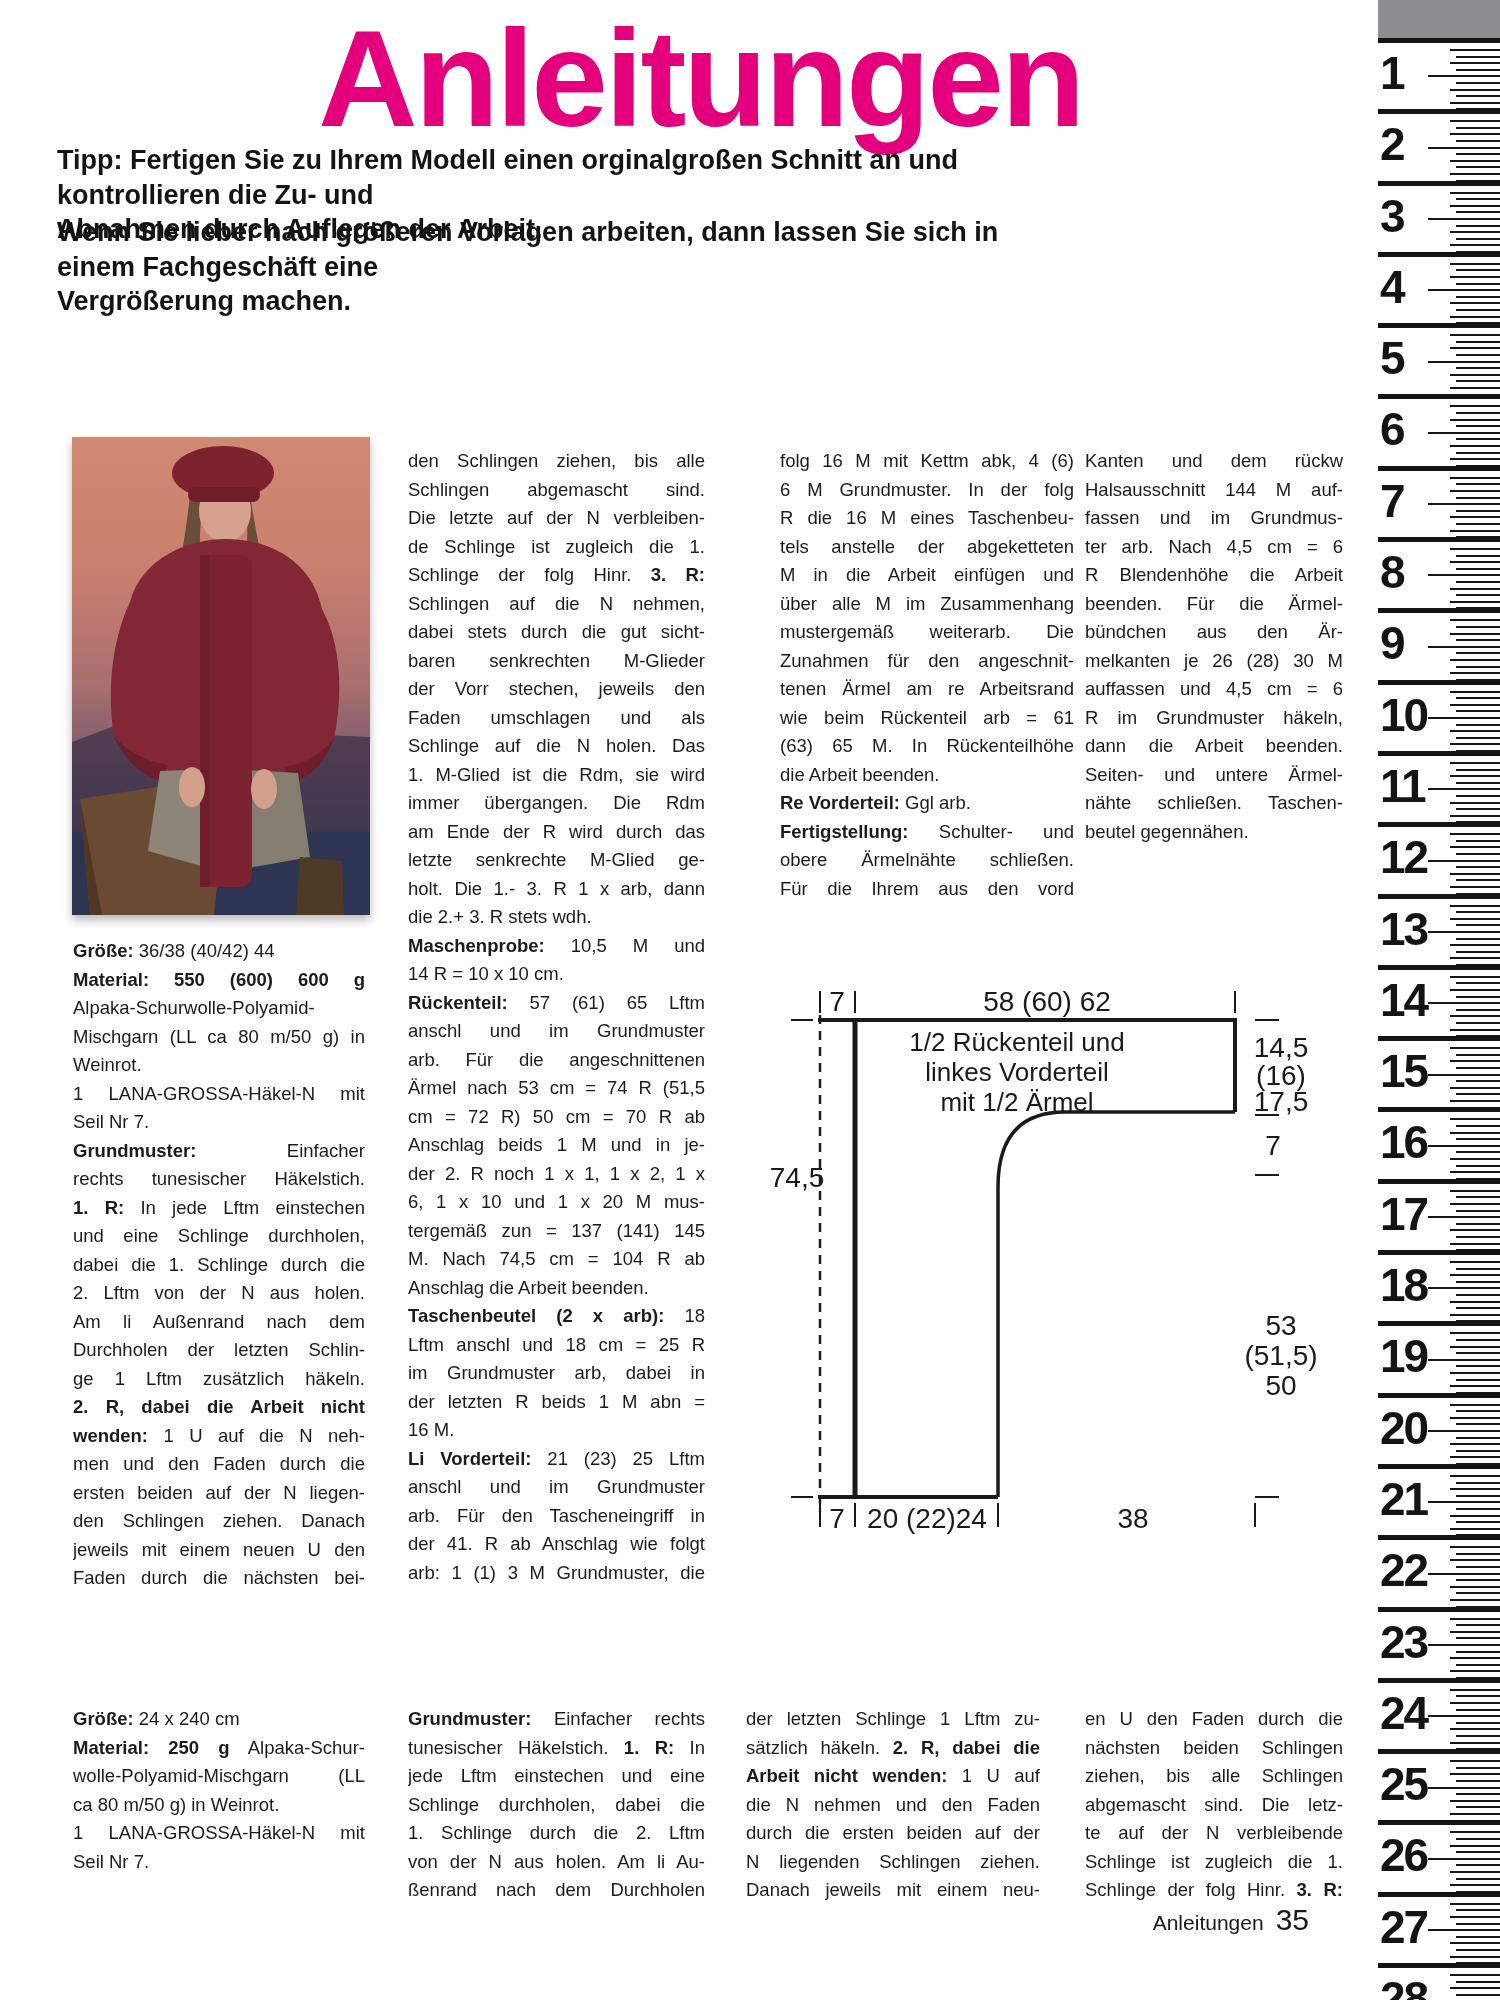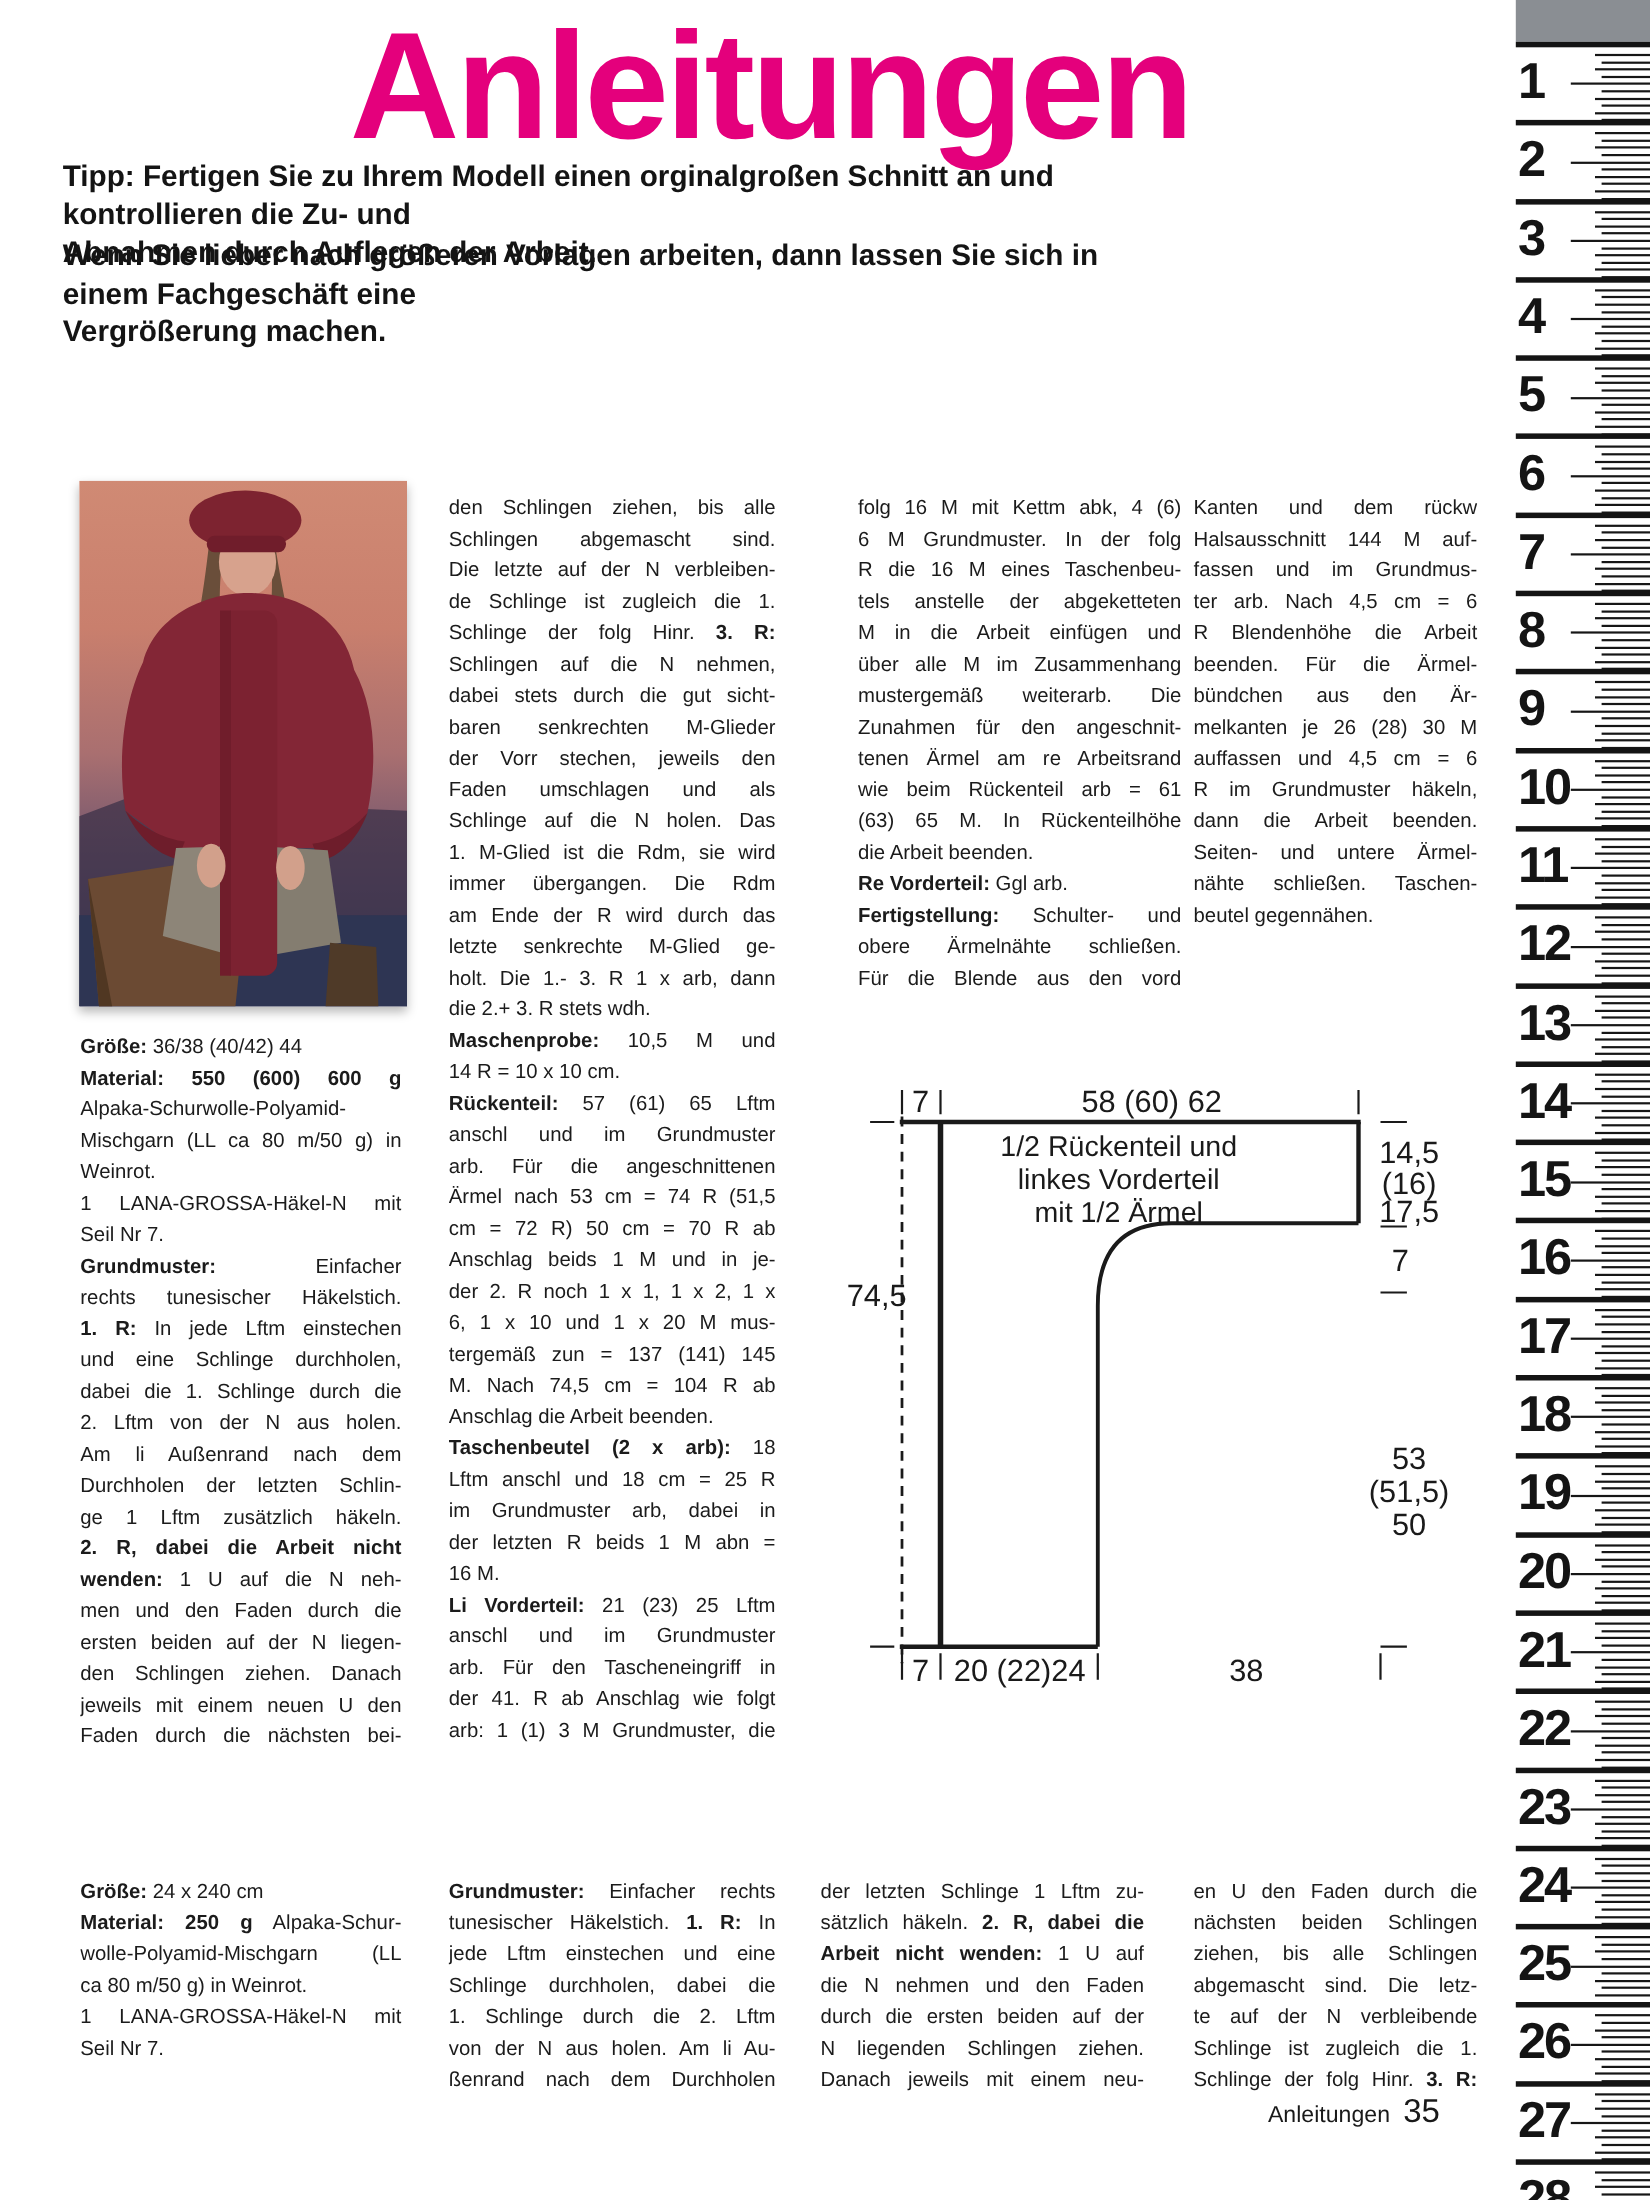--- a/index.html
+++ b/index.html
@@ -176,21 +176,21 @@
       <div class="ln">über alle M im Zusammenhang</div>
       <div class="ln">mustergemäß weiterarb. Die</div>
       <div class="ln">Zunahmen für den angeschnit-</div>
       <div class="ln">tenen Ärmel am re Arbeitsrand</div>
       <div class="ln">wie beim Rückenteil arb = 61</div>
       <div class="ln">(63) 65 M. In Rückenteilhöhe</div>
       <div class="ln end">die Arbeit beenden.</div>
       <div class="ln end"><b>Re Vorderteil:</b> Ggl arb.</div>
       <div class="ln"><b>Fertigstellung:</b> Schulter- und</div>
       <div class="ln">obere Ärmelnähte schließen.</div>
-      <div class="ln">Für die Blende aus den vord</div>
+      <div class="ln">Für die Ihrem aus den vord</div>
     </div>
   <div class="col m1c4">
       <div class="ln">Kanten und dem rückw</div>
       <div class="ln">Halsausschnitt 144 M auf-</div>
       <div class="ln">fassen und im Grundmus-</div>
       <div class="ln">ter arb. Nach 4,5 cm = 6</div>
       <div class="ln">R Blendenhöhe die Arbeit</div>
       <div class="ln">beenden. Für die Ärmel-</div>
       <div class="ln">bündchen aus den Är-</div>
       <div class="ln">melkanten je 26 (28) 30 M</div>

